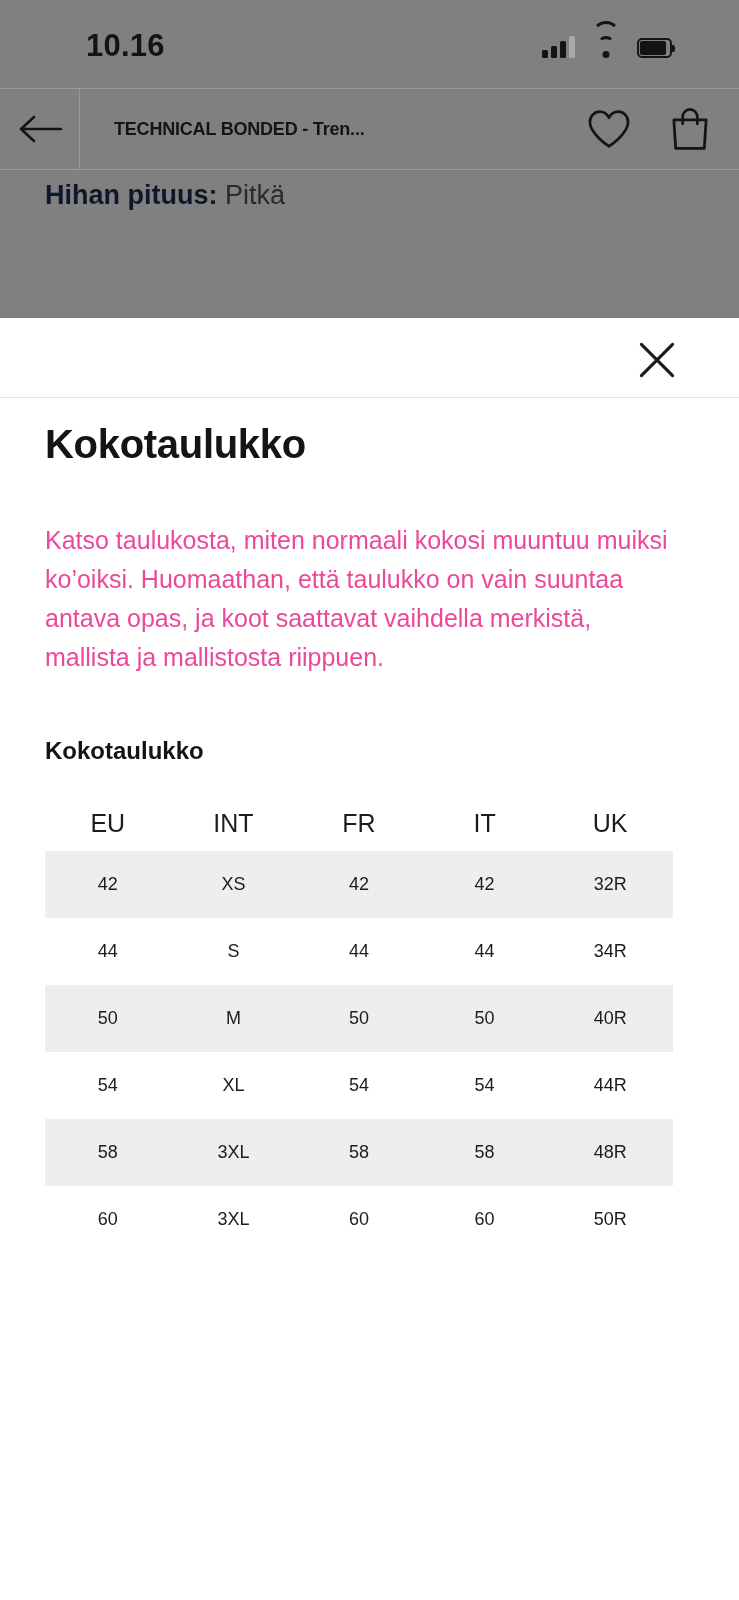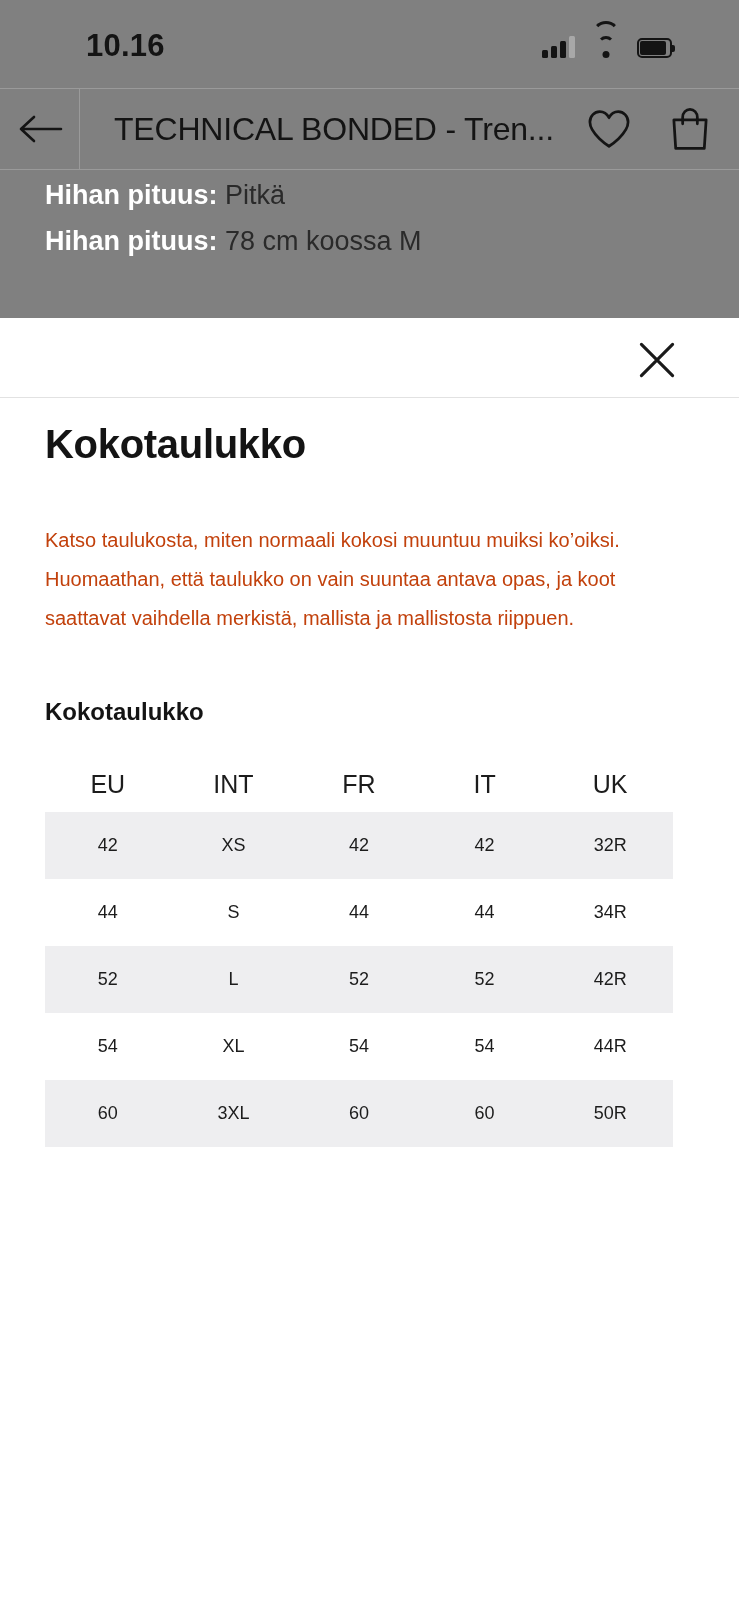--- a/index.html
+++ b/index.html
@@ -80,39 +80,39 @@
   }
   .nav-back {
     position:absolute; left:0; top:0;
     width:80px; height:80px;
     border-right:1px solid #9a9a9a;
     display:flex; align-items:center; justify-content:center;
   }
   .nav-title {
     position:absolute; left:114px; top:0;
     height:80px; display:flex; align-items:center;
-    font-size:32px; font-weight:400; color:#141414;
+    font-size:18px; font-weight:700; color:#141414;
     letter-spacing:-0.2px; white-space:nowrap;
   }
   .nav-actions {
     position:absolute; right:28px; top:0;
     height:80px; display:flex; align-items:center; gap:38px;
   }
 
   
   .bgcontent {
     position:absolute; left:0; top:172px;
     width:739px; height:146px;
     padding-left:45px;
   }
   .bgline {
     font-size:27px; color:#2a2a2a;
     line-height:46px; white-space:nowrap;
   }
-  .bgline b { font-weight:700; color:#ffffff; }
+  .bgline b { font-weight:700; color:#0f172a; }
 
   
   .sheet {
     position:absolute; left:0; top:318px;
     width:739px; height:1402px;
     background:#ffffff;
   }
   .sheet-head {
     position:relative;
     height:80px;
@@ -127,22 +127,22 @@
   .sheet-body { padding:0 45px; }
 
   .sheet-title {
     margin-top:23px;
     font-size:40px; font-weight:700;
     color:#141414; letter-spacing:-0.3px;
     line-height:46px;
   }
   .sheet-desc {
     margin-top:54px;
-    font-size:20px; line-height:39px;
-    color:#c2410c;
+    font-size:25px; line-height:39px;
+    color:#ec4899;
     max-width:625px;
   }
   .table-label {
     margin-top:60px;
     font-size:24px; font-weight:700;
     color:#141414;
   }
 
   
   .sizetable {
@@ -220,24 +220,20 @@
         </svg>
       </div>
     </div>
 
     <div class="bgcontent">
       <div class="bgline">
         <b>Hihan pituus:</b>
         <span>Pitkä</span>
       </div>
       <div class="bgline">
-        <b>Hihan pituus:</b>
-        <span>78 cm koossa M</span>
-      </div>
-      <div class="bgline">
         
         
       </div>
     </div>
   </div>
 
   <div class="sheet">
 
     <div class="sheet-head">
       <div class="close-btn">
@@ -271,34 +267,41 @@
             <td>32R</td>
           </tr>
           <tr>
             <td>44</td>
             <td>S</td>
             <td>44</td>
             <td>44</td>
             <td>34R</td>
           </tr>
           <tr>
-            <td>52</td>
-            <td>L</td>
-            <td>52</td>
-            <td>52</td>
-            <td>42R</td>
+            <td>50</td>
+            <td>M</td>
+            <td>50</td>
+            <td>50</td>
+            <td>40R</td>
           </tr>
           <tr>
             <td>54</td>
             <td>XL</td>
             <td>54</td>
             <td>54</td>
             <td>44R</td>
           </tr>
           <tr>
+            <td>58</td>
+            <td>3XL</td>
+            <td>58</td>
+            <td>58</td>
+            <td>48R</td>
+          </tr>
+          <tr>
             <td>60</td>
             <td>3XL</td>
             <td>60</td>
             <td>60</td>
             <td>50R</td>
           </tr>
         </tbody>
       </table>
     </div>
 

